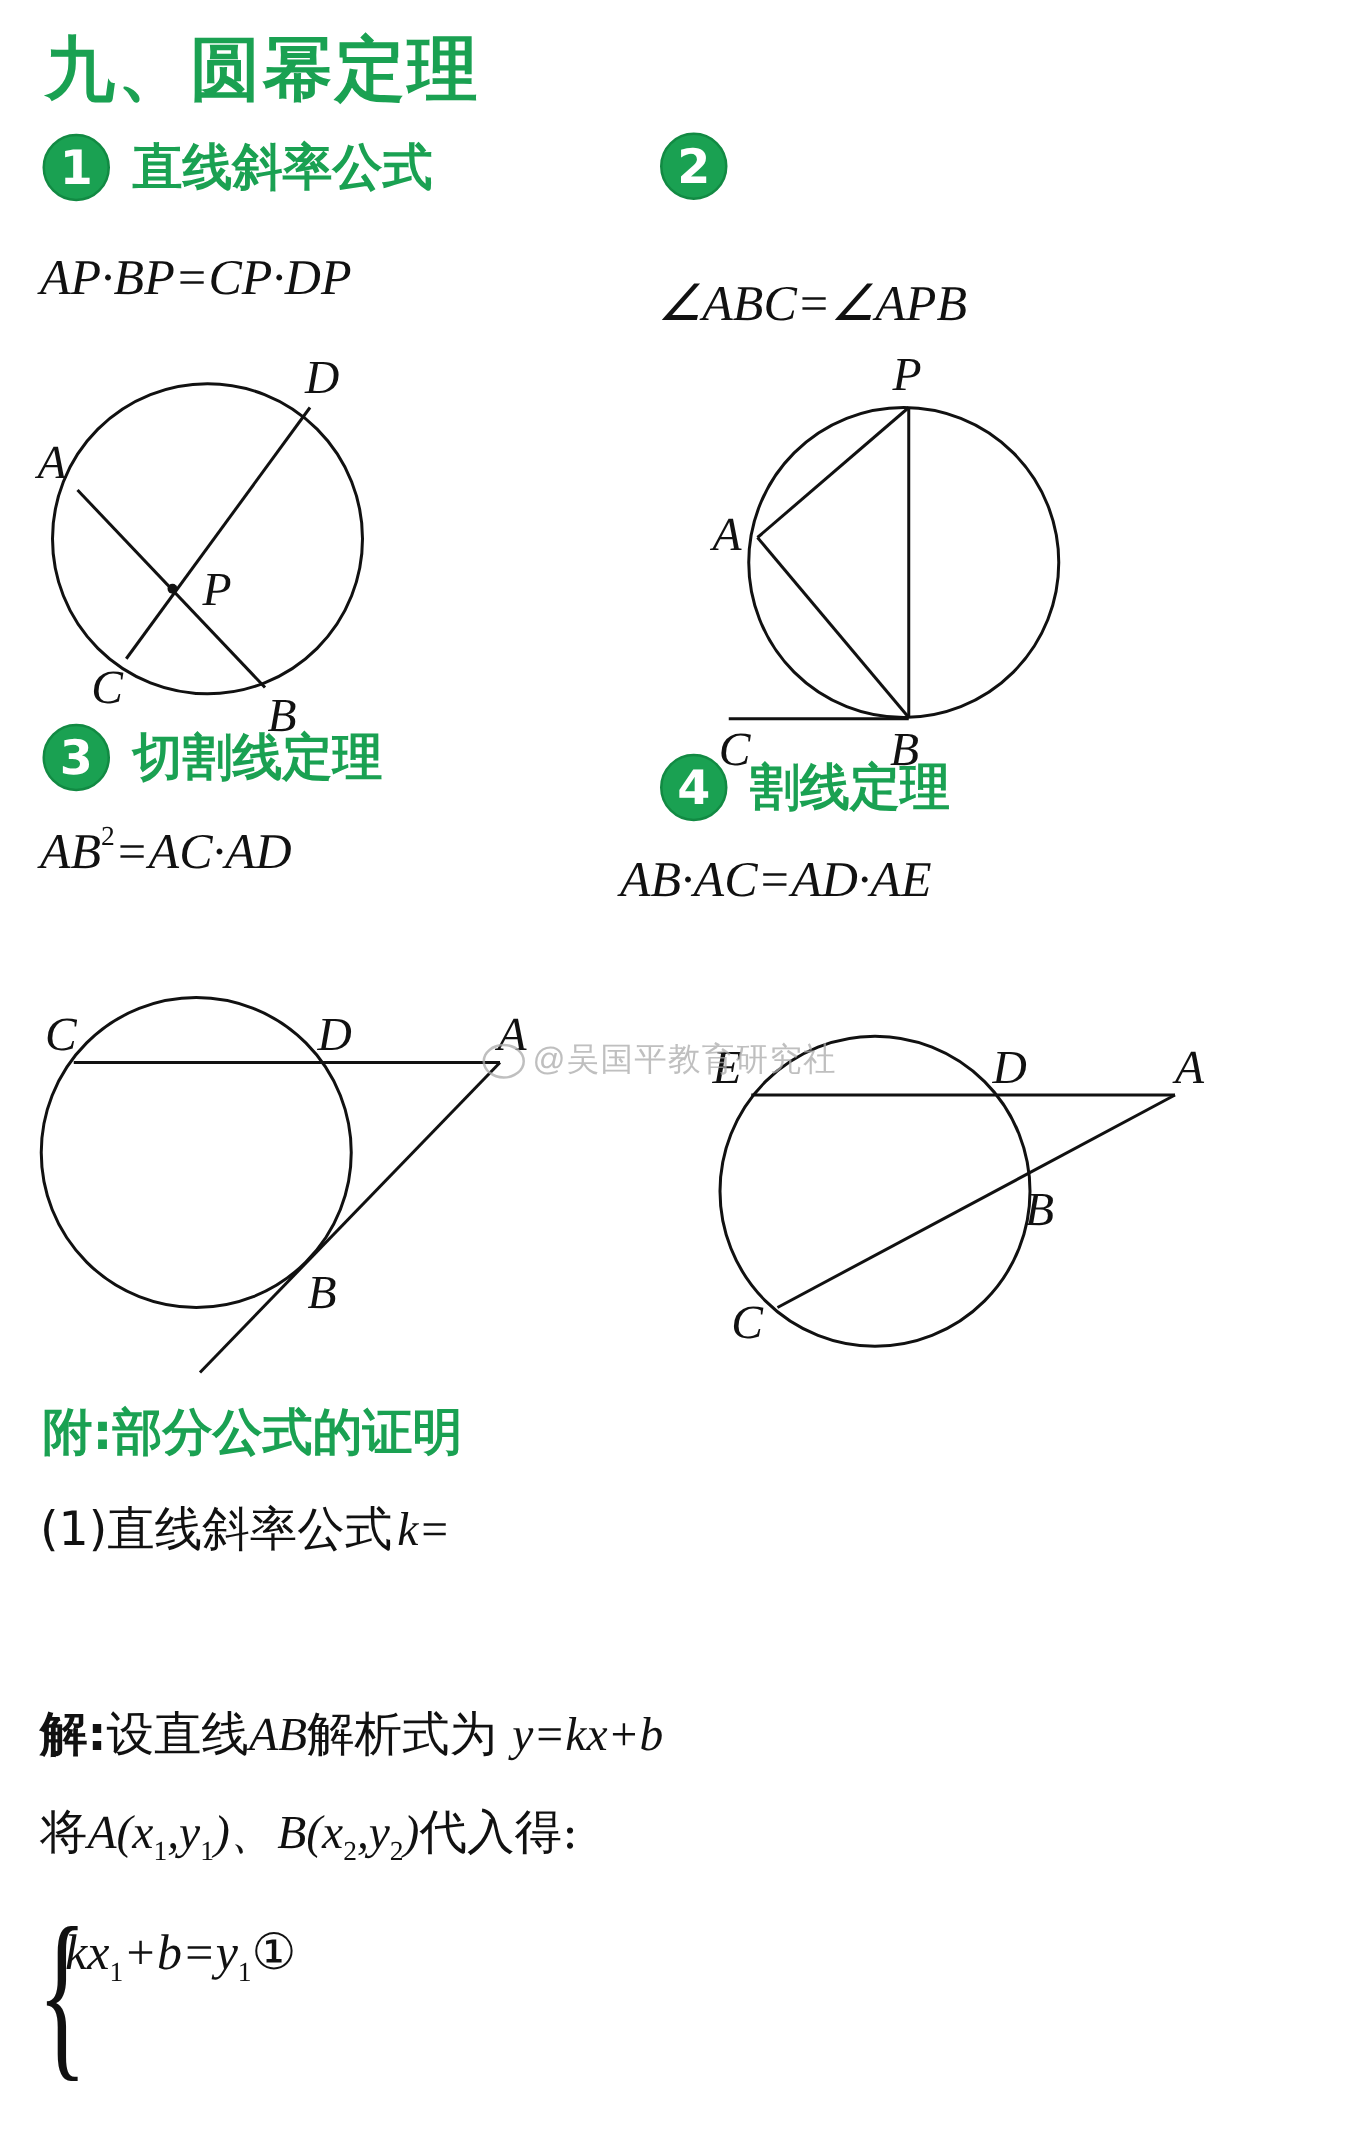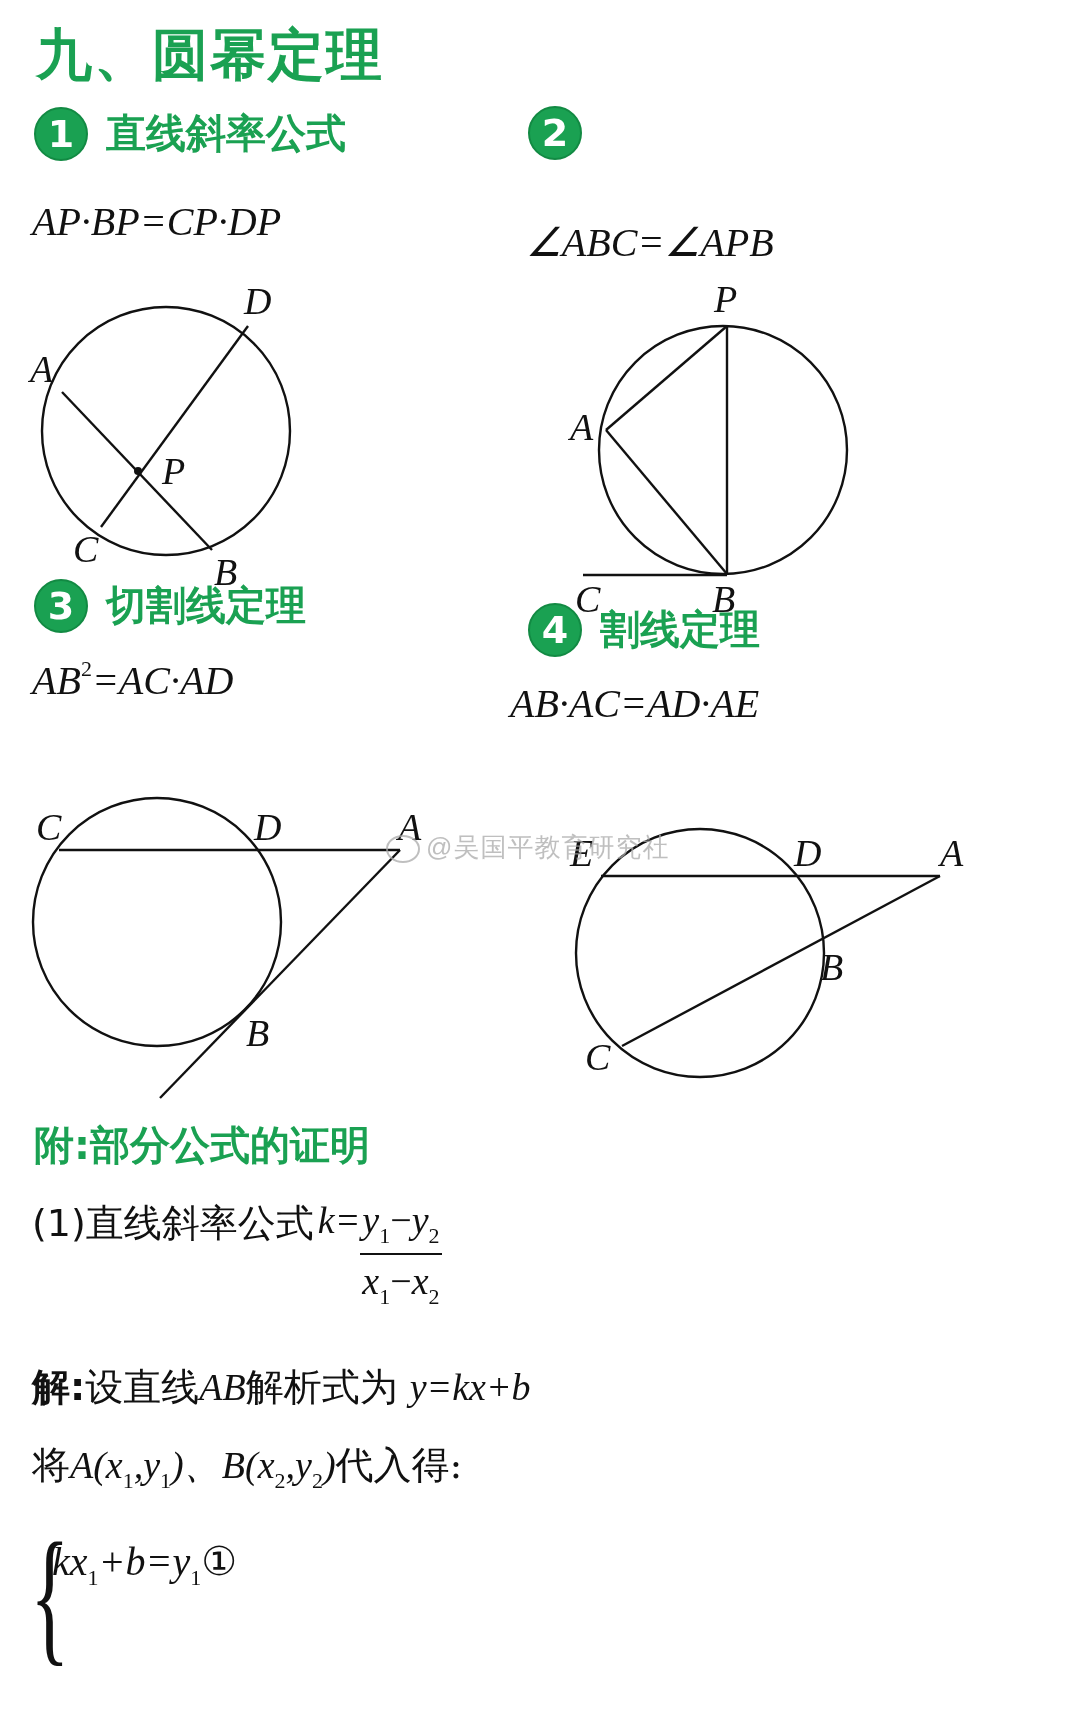--- a/index.html
+++ b/index.html
@@ -54,21 +54,21 @@
   <span>切割线定理</span>
 </div>
 <div class="abs formula" style="left:32px;top:656px;">
   <span>AB</span><sup>2</sup><span>=AC·AD</span>
 </div>
 
 <div class="abs sec-head green" style="left:528px;top:602px;">
   <span class="num-badge">4</span>
   <span>割线定理</span>
 </div>
-<div class="abs formula" style="left:510px;top:680px;">AB·AC=AD·AE</div>
+<div class="abs formula" style="left:496px;top:680px;">AB·AC=AD·AE</div>
 
 <svg class="fig" width="1080" height="1110" viewBox="0 0 1080 1110">
   <g stroke="#111" stroke-width="2.4" fill="none">
 
     <circle cx="166" cy="431" r="124"></circle>
     <line x1="62" y1="392" x2="212" y2="550"></line>
     <line x1="248" y1="326" x2="101" y2="527"></line>
 
     <circle cx="723" cy="450" r="124"></circle>
     <line x1="727" y1="326" x2="727" y2="574"></line>
@@ -108,31 +108,23 @@
   <text class="lbl" x="820" y="980">B</text>
   <text class="lbl" x="585" y="1070">C</text>
 </svg>
 
 <div class="abs watermark" style="left:386px;top:830px;">
   <span class="wb-icon"></span><span>@吴国平教育研究社</span>
 </div>
 
 <div class="abs green" style="left:34px;top:1118px;font-size:40px;">附:部分公式的证明</div>
 
-<div class="abs body-text" style="left:32px;top:1198px;display:flex;align-items:flex-start;">
+<div class="abs body-text" style="left:32px;top:1198px;display:flex;align-items:center;">
   <span style="font-family:'DejaVu Sans',sans-serif;">(1)直线斜率公式</span>
   <span class="mi" style="margin-left:4px;">k=</span>
-  <span class="frac">
-    <span class="num mi">
-      <span>y</span><span class="sub">1</span><span style="font-style:normal">−</span><span>y</span><span class="sub">2</span>
-    </span>
-    <span class="den mi">
-      <span>x</span><span class="sub">1</span><span style="font-style:normal">−</span><span>x</span><span class="sub">2</span>
-    </span>
-  </span>
 </div>
 
 <div class="abs body-text" style="left:32px;top:1362px;">
   <span style="font-weight:bold;font-family:'DejaVu Sans',sans-serif;">解:</span><span>设直线</span><span class="mi">AB</span><span>解析式为</span>
   <span class="mi">y=kx+b</span>
 </div>
 
 <div class="abs body-text" style="left:32px;top:1440px;">
   <span>将</span><span class="mi">A(x</span><span class="sub">1</span><span class="mi">,y</span><span class="sub">1</span><span class="mi">)、B(x</span><span class="sub">2</span><span class="mi">,y</span><span class="sub">2</span><span class="mi">)</span><span>代入得:</span>
 </div>

